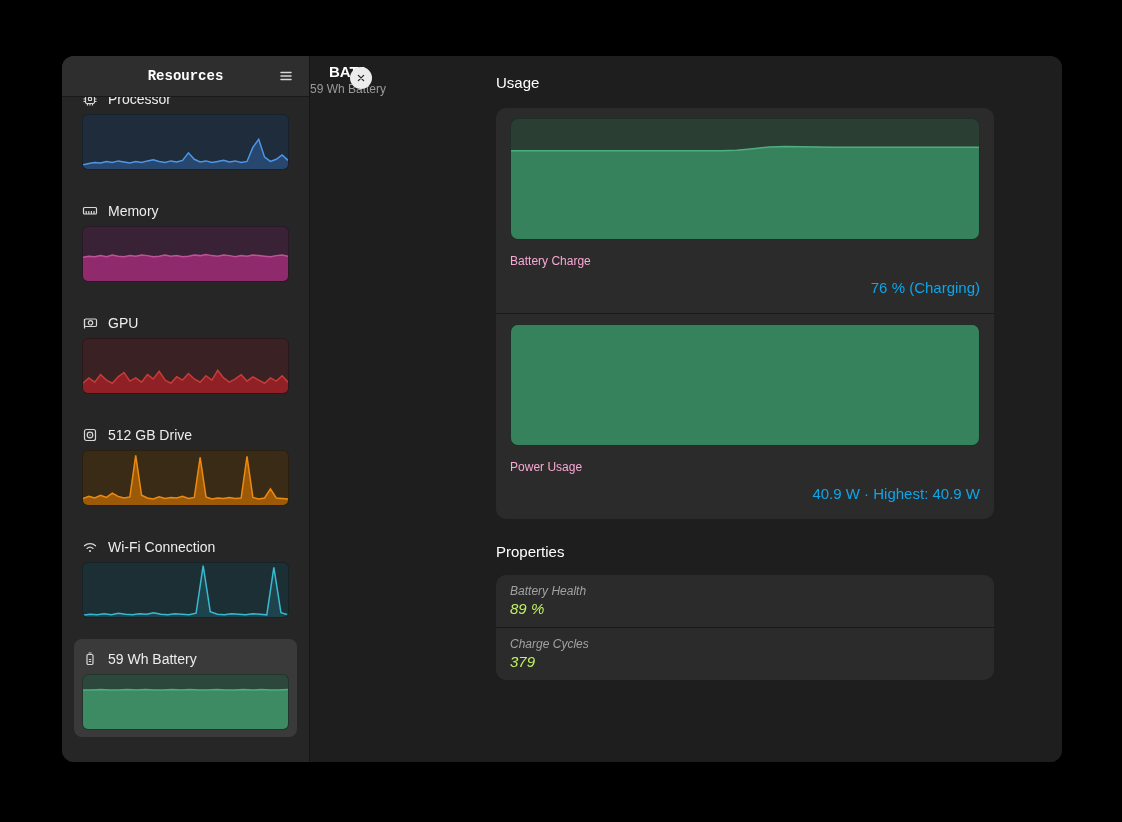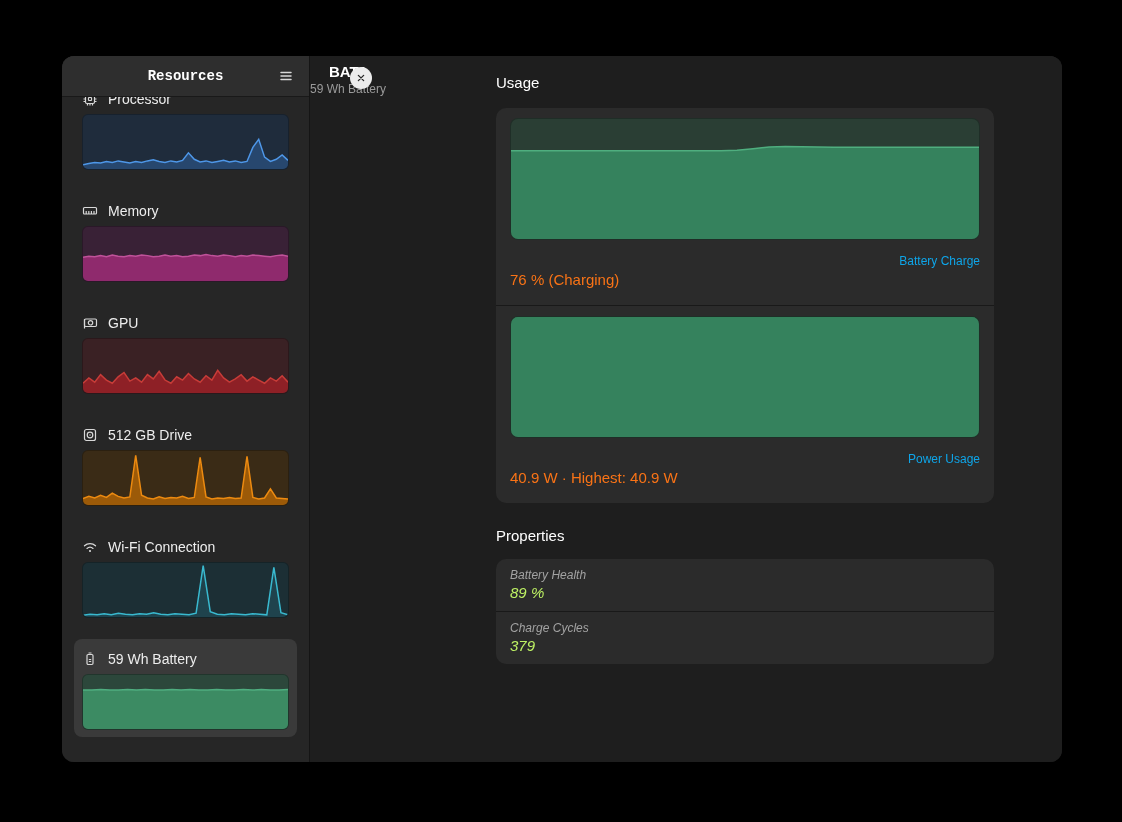--- a/index.html
+++ b/index.html
@@ -48,22 +48,22 @@
   .content{flex:1;padding:0 68px;overflow:hidden;}
   .section-heading{font-size:15px;font-weight:400;color:#ffffff;line-height:18px;
     margin:18px 0 16px;}
   .section-heading.second{margin-top:24px;margin-bottom:14px;}
 
   .card{background:#2b2b2b;border-radius:10px;overflow:hidden;}
   .usage-tile{padding:10px 14px 16px;}
   .usage-tile + .usage-tile{border-top:1px solid rgba(0,0,0,.4);}
   .big-spark{height:122px;border-radius:8px;overflow:hidden;
     border:1px solid rgba(0,0,0,.25);}
-  .tile-label{font-size:12px;color:#0ea5e9;line-height:14px;margin-top:14px;text-align:right;}
-  .tile-value{font-size:15px;color:#f97316;line-height:18px;margin-top:3px;}
+  .tile-label{font-size:12px;color:#f9a8d4;line-height:14px;margin-top:14px;}
+  .tile-value{font-size:15px;color:#0ea5e9;line-height:18px;margin-top:11px;text-align:right;}
 
   .prop-row{padding:9px 14px;font-style:italic;}
   .prop-row + .prop-row{border-top:1px solid rgba(0,0,0,.4);}
   .prop-label{font-size:12px;color:#a2a2a2;line-height:14px;}
   .prop-value{font-size:15px;color:#bef264;line-height:18px;margin-top:2px;}
 </style>
 </head>
 <body>
 
 <div class="window">

